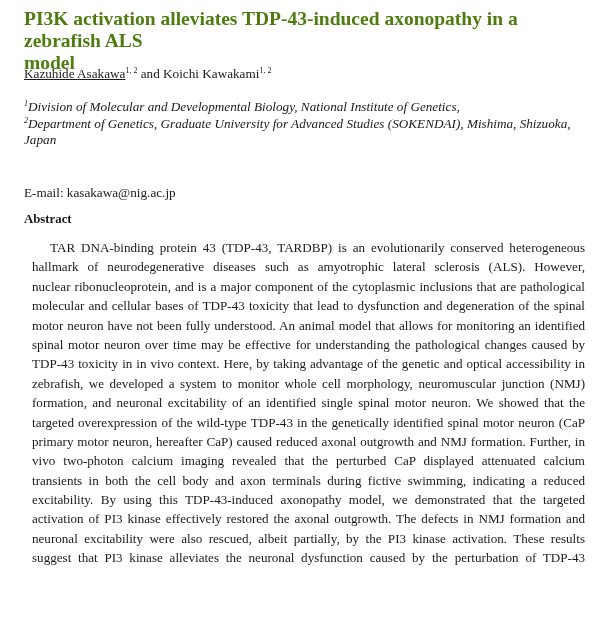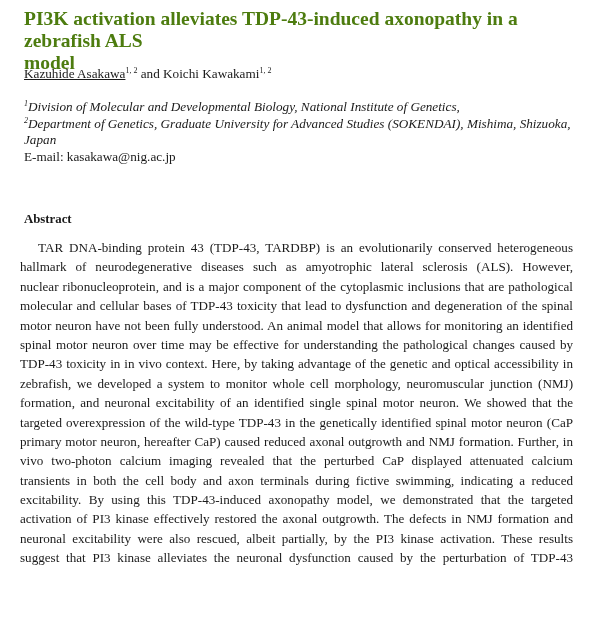--- a/index.html
+++ b/index.html
@@ -16,27 +16,27 @@
       font-size: 13.2px; line-height: 16px;
     }
     .authors .presenter { text-decoration: underline; }
     .authors sup { font-size: 8px; vertical-align: 5px; line-height: 0; }
     .affil {
       position: absolute; left: 24px; top: 99px; width: 570px;
       font-size: 13.2px; line-height: 16.5px;
     }
     .affil .it { font-style: italic; display: block; white-space: nowrap; }
     .affil sup { font-size: 8px; vertical-align: 5px; line-height: 0; }
-    .affil .email { display: block; }
+    .affil .email { display: block; margin-top: 36px; }
     .abs-heading {
       position: absolute; left: 24px; top: 211px;
       font-weight: bold; font-size: 12.8px; line-height: 16px;
     }
     .abstract {
-      position: absolute; left: 20px; top: 238px; width: 553px;
+      position: absolute; left: 32px; top: 238px; width: 553px;
       font-size: 13.1px; line-height: 19.4px;
     }
     .abstract .line {
       display: block; text-align: justify; text-align-last: justify;
       white-space: nowrap; height: 19.4px; overflow: visible;
     }
     .abstract .line.first { text-indent: 18px; }
     .abstract .line.last { text-align-last: left; }
   </style>
 </head>

